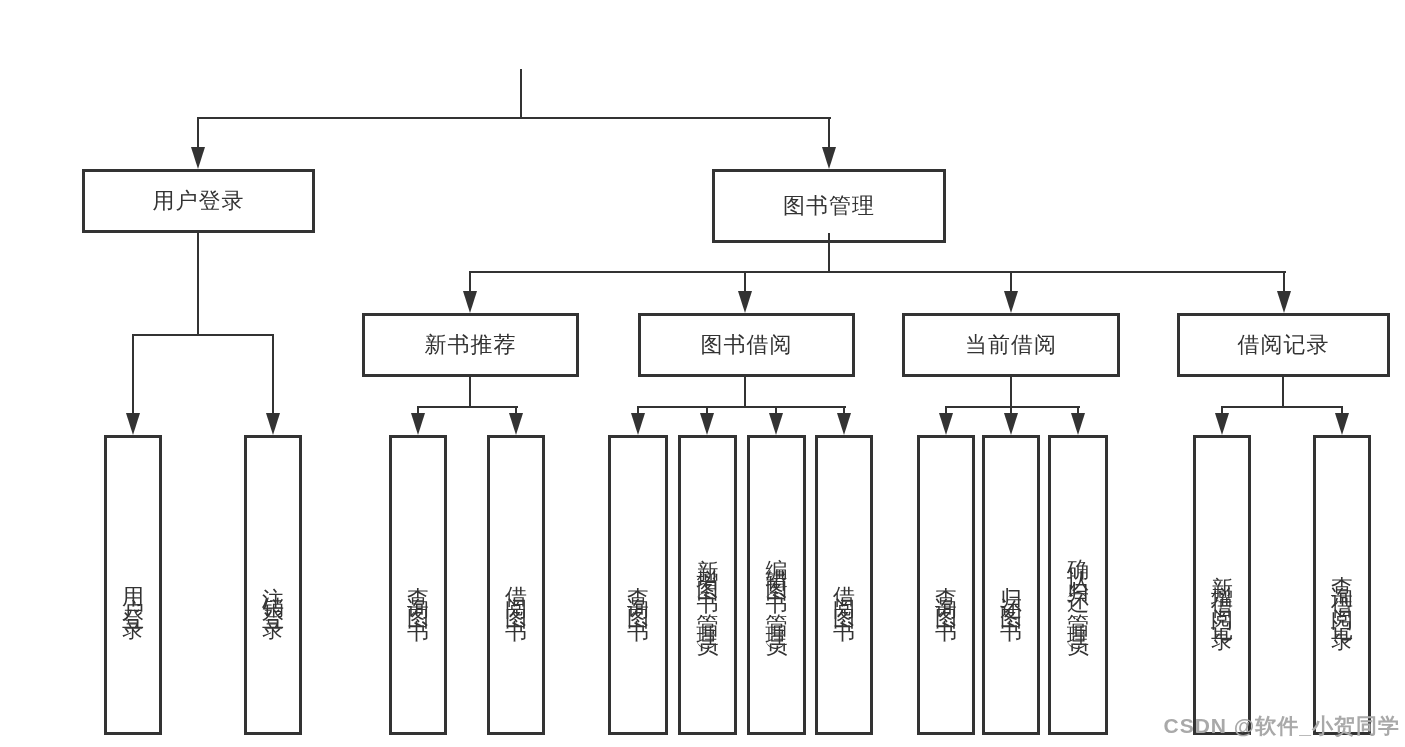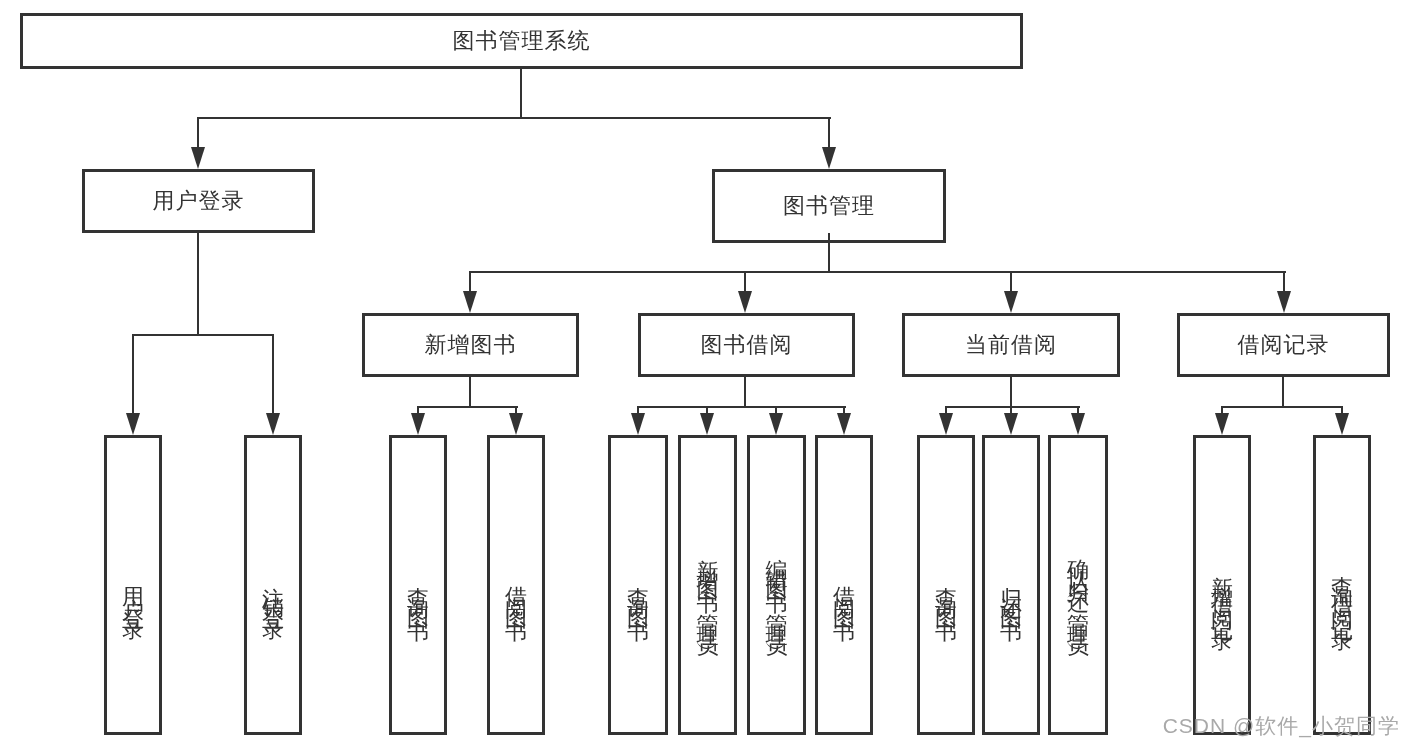--- a/index.html
+++ b/index.html
@@ -51,28 +51,28 @@
     border-right:7px solid transparent;
     border-top:22px solid var(--line);
   }
   .watermark{
     position:absolute;
     right:5px;bottom:7px;
     font-size:21px;
     color:#a9a9a9;
     letter-spacing:1px;
     white-space:nowrap;
+    font-weight:bold;
   }
 </style>
 </head>
 <body>
 
 <div id="stage">
 
-  <div class="box" style="left:20px;top:13px;width:1003px;height:56px">图书管理系统</div>
 
   <div class="vl" style="left:520px;top:69px;height:49px"></div>
   <div class="hl" style="left:197px;top:117px;width:634px"></div>
   <div class="vl" style="left:197px;top:117px;height:33px"></div>
   <div class="arw" style="left:191px;top:147px"></div>
   <div class="vl" style="left:828px;top:117px;height:33px"></div>
   <div class="arw" style="left:822px;top:147px"></div>
 
   <div class="box" style="left:82px;top:169px;width:233px;height:64px">用户登录</div>
   <div class="box" style="left:712px;top:169px;width:234px;height:74px">图书管理</div>
@@ -88,21 +88,21 @@
   <div class="hl" style="left:469px;top:271px;width:817px"></div>
   <div class="vl" style="left:469px;top:271px;height:24px"></div>
   <div class="arw" style="left:463px;top:291px"></div>
   <div class="vl" style="left:744px;top:271px;height:24px"></div>
   <div class="arw" style="left:738px;top:291px"></div>
   <div class="vl" style="left:1010px;top:271px;height:24px"></div>
   <div class="arw" style="left:1004px;top:291px"></div>
   <div class="vl" style="left:1283px;top:271px;height:24px"></div>
   <div class="arw" style="left:1277px;top:291px"></div>
 
-  <div class="box" style="left:362px;top:313px;width:217px;height:64px">新增图书</div>
+  <div class="box" style="left:362px;top:313px;width:217px;height:64px">新书推荐</div>
   <div class="box" style="left:638px;top:313px;width:217px;height:64px">图书借阅</div>
   <div class="box" style="left:1177px;top:313px;width:213px;height:64px">借阅记录</div>
   <div class="box" style="left:902px;top:313px;width:218px;height:64px">当前借阅</div>
 
   <div class="vl" style="left:469px;top:377px;height:30px"></div>
   <div class="hl" style="left:417px;top:406px;width:101px"></div>
   <div class="vl" style="left:744px;top:377px;height:30px"></div>
   <div class="hl" style="left:637px;top:406px;width:209px"></div>
   <div class="vl" style="left:1010px;top:377px;height:30px"></div>
   <div class="hl" style="left:945px;top:406px;width:135px"></div>

